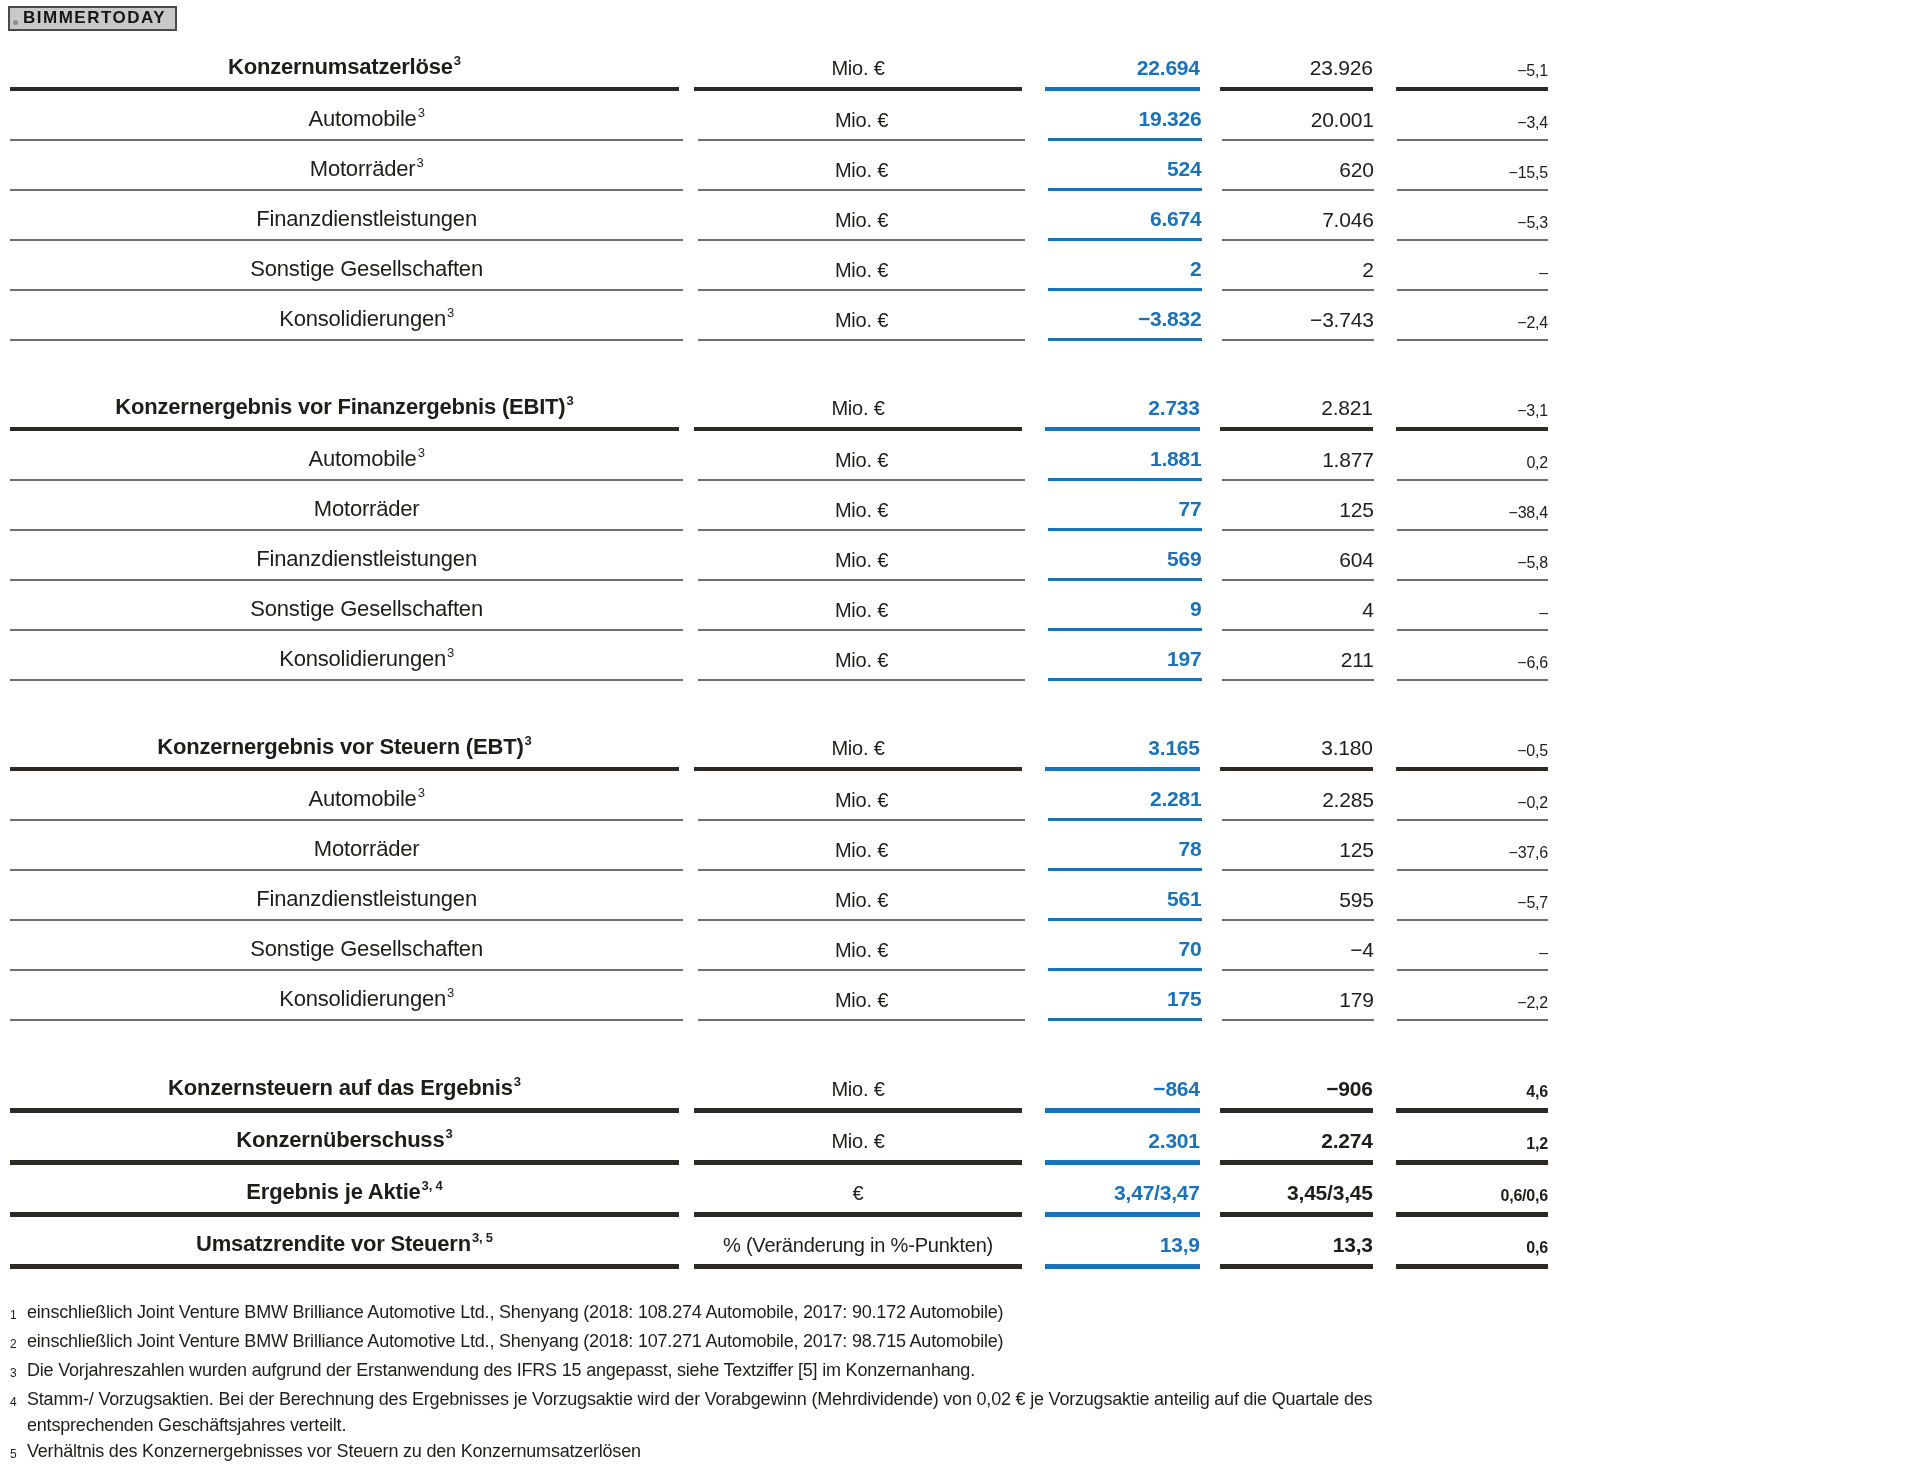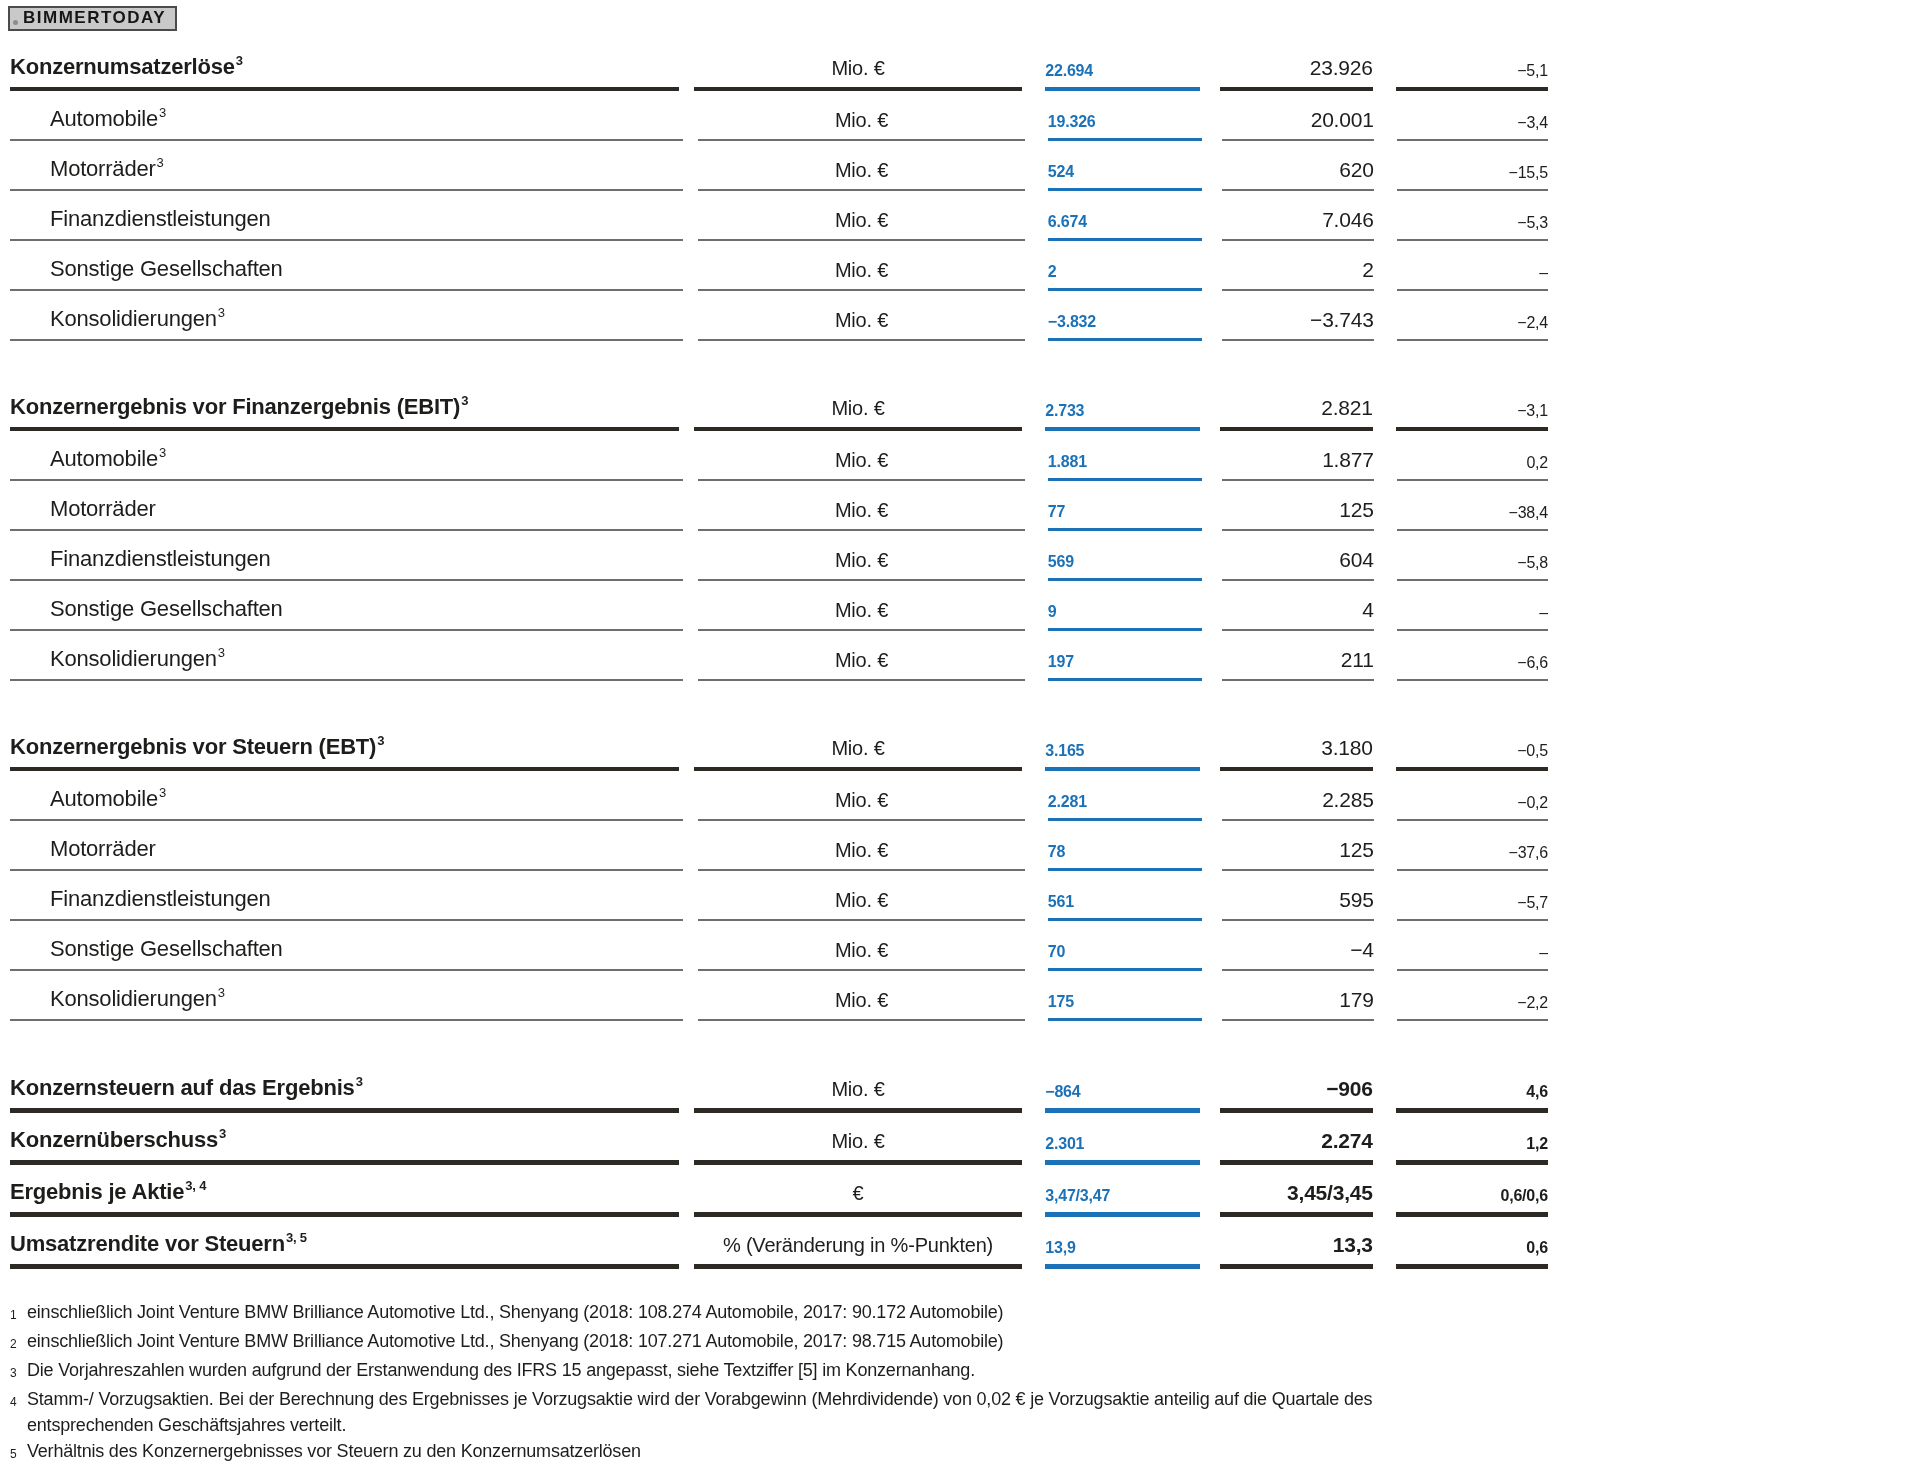--- a/index.html
+++ b/index.html
@@ -15,23 +15,23 @@
 
   
   .badge{display:inline-flex;align-items:center;margin-left:8px;height:25px;
          background:#c9c9c9;border:2px solid #4b4b4b;padding:0 9px 1px 13px;
          font-weight:bold;font-size:17px;letter-spacing:1.5px;color:#161616;position:relative}
   .badge .dot{position:absolute;left:3px;bottom:4px;width:5px;height:5px;border-radius:50%;background:#8d8d8d}
 
   
   .row{display:flex;align-items:flex-end;height:50px;padding-left:10px}
   .cell{padding-bottom:7px;white-space:nowrap;letter-spacing:-0.2px}
-  .c-label{width:835px;font-size:22px;text-align:left}
+  .c-label{width:835px;font-size:22px;text-align:center}
   .c-unit {width:410px;margin-left:15px;text-align:center;font-size:20px}
-  .c-v1   {width:193px;margin-left:23px;font-size:16px;font-weight:bold;color:var(--blue)}
+  .c-v1   {width:193px;margin-left:23px;text-align:right;font-size:21px;font-weight:bold;color:var(--blue)}
   .c-v2   {width:191px;margin-left:20px;text-align:right;font-size:21px}
   .c-chg  {width:190px;margin-left:23px;text-align:right;font-size:16px}
 
   .row.header .cell{border-bottom:4px solid var(--rule-dark)}
   .row.header .c-v1{border-bottom-color:var(--blue)}
   .row.header .c-label{font-weight:bold}
   .row.header .c-v2,.row.header .c-chg{font-weight:normal}
 
   .row.sub .cell{border-bottom:2px solid var(--rule-thin)}
   .row.sub .c-v1{border-bottom:3px solid var(--blue)}

